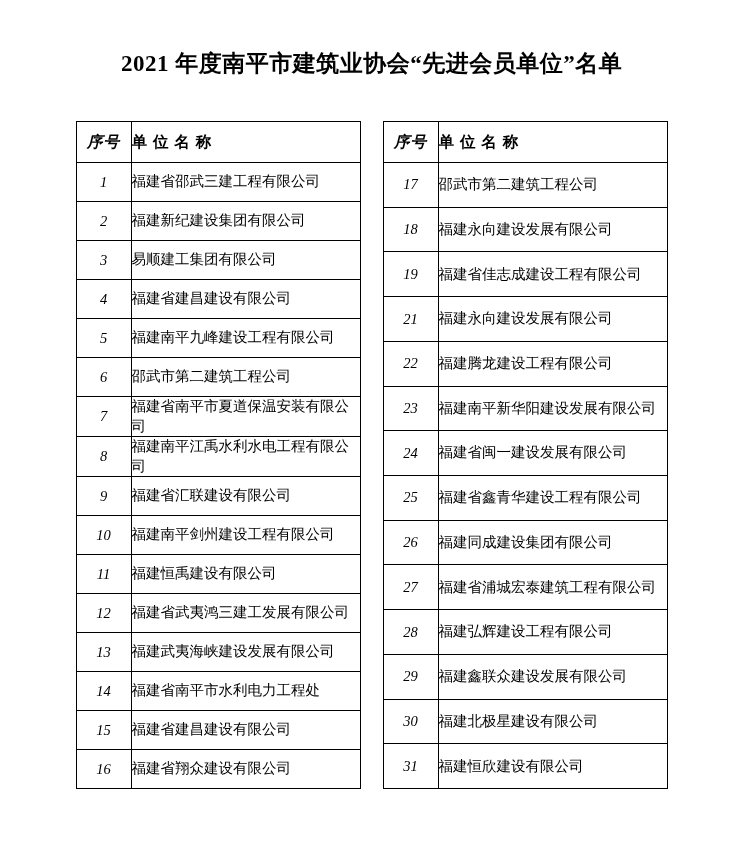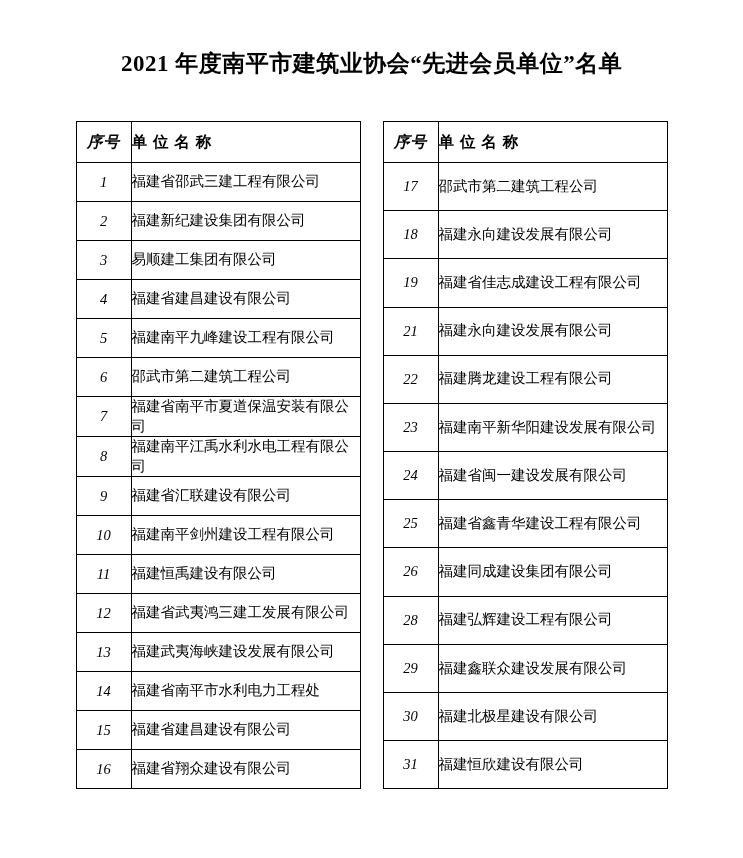--- a/index.html
+++ b/index.html
@@ -199,20 +199,24 @@
           </tr>
           <tr>
             <td class="cell-no">25</td>
             <td class="cell-name">福建省鑫青华建设工程有限公司</td>
           </tr>
           <tr>
             <td class="cell-no">26</td>
             <td class="cell-name">福建同成建设集团有限公司</td>
           </tr>
           <tr>
+            <td class="cell-no">27</td>
+            <td class="cell-name">福建省浦城宏泰建筑工程有限公司</td>
+          </tr>
+          <tr>
             <td class="cell-no">28</td>
             <td class="cell-name">福建弘辉建设工程有限公司</td>
           </tr>
           <tr>
             <td class="cell-no">29</td>
             <td class="cell-name">福建鑫联众建设发展有限公司</td>
           </tr>
           <tr>
             <td class="cell-no">30</td>
             <td class="cell-name">福建北极星建设有限公司</td>

